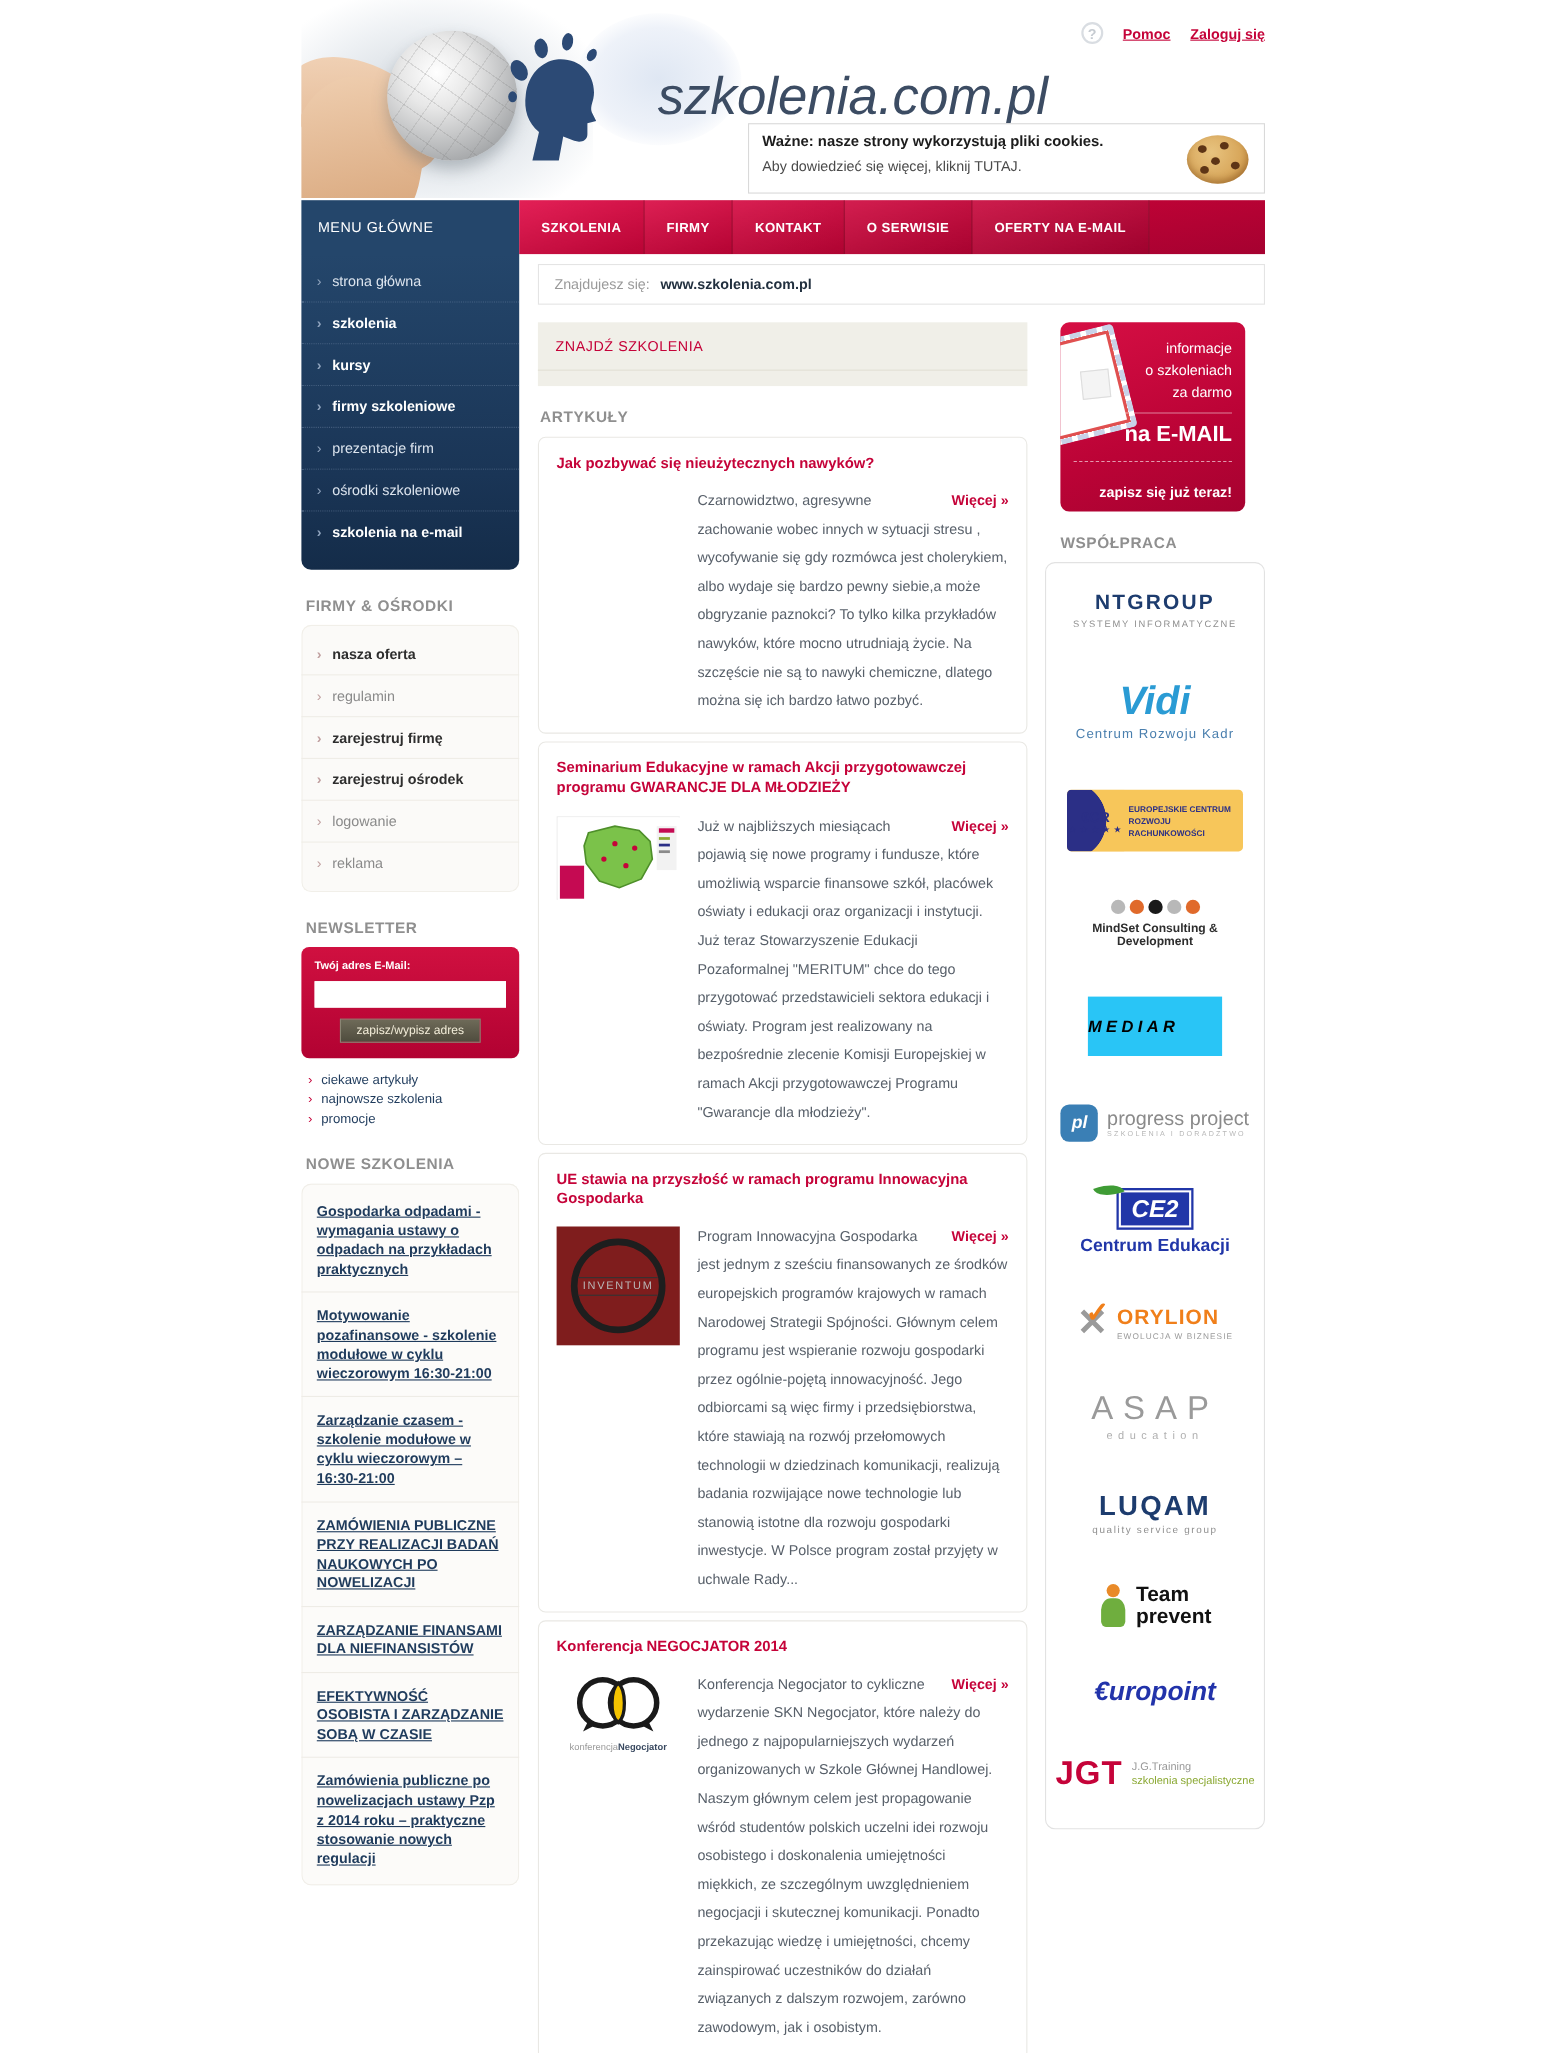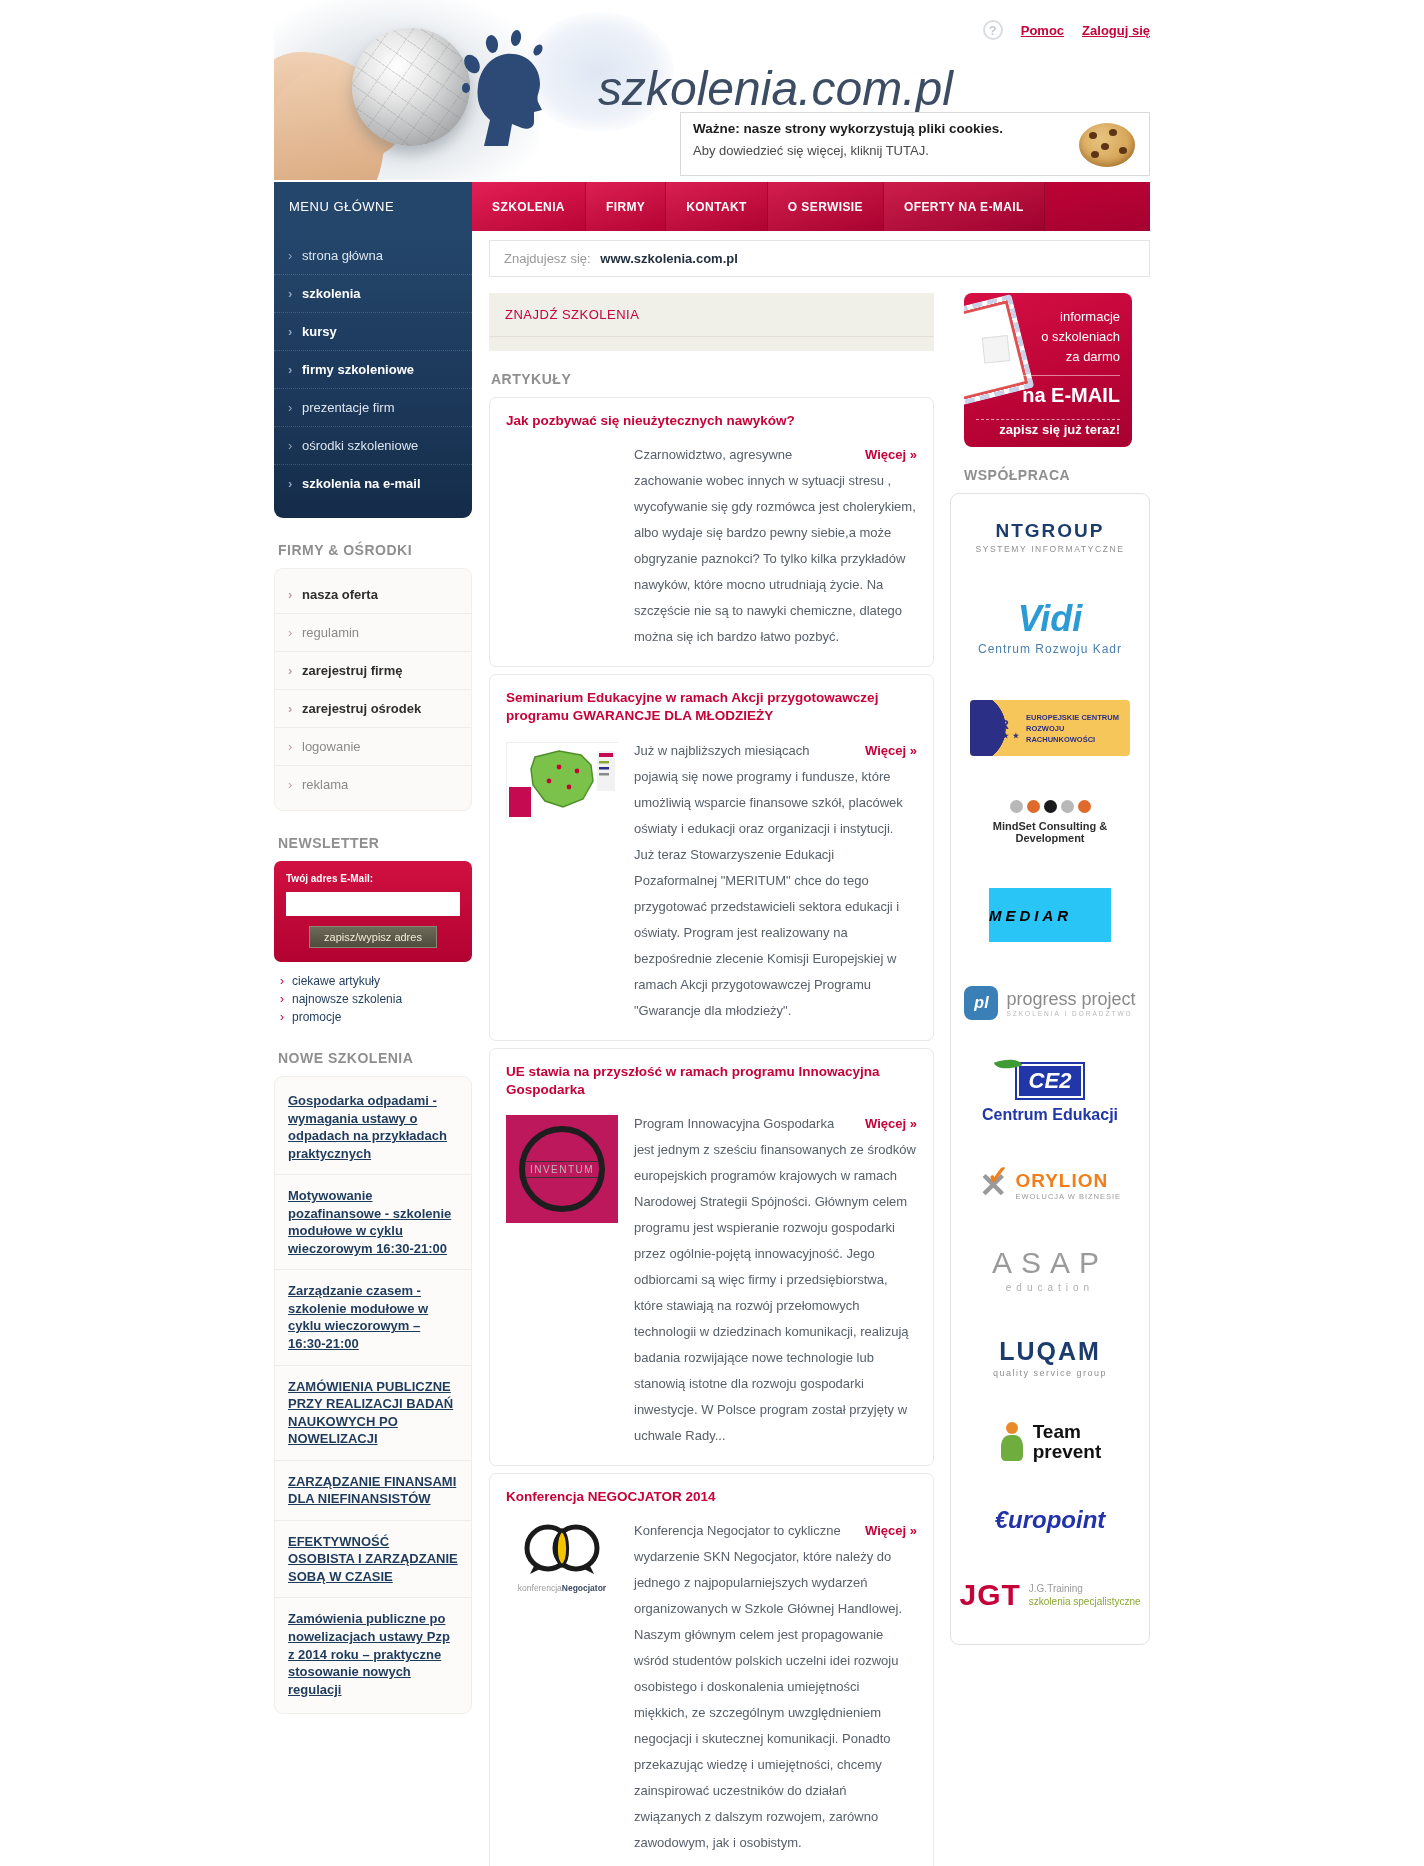--- a/index.html
+++ b/index.html
@@ -110,38 +110,38 @@
   .section-heading { color:#8f8f8f; font-size:14px; letter-spacing:.5px; margin:20px 0 10px 2px; }
   .article { border:1px solid #e9e8e4; border-radius:7px; background:#fff; padding:14px 16px 16px 16px; margin-bottom:7px; }
   .article-title { color:#c50339; font-size:13.5px; font-weight:bold; line-height:1.35; margin-bottom:12px; text-decoration:none; display:block; }
   .article-body { position:relative; }
   .thumb { position:absolute; left:0; top:4px; width:112px; }
   .article-text { margin-left:128px; line-height:2.0; color:#58606a; font-size:13px; }
   .more-link { color:#c50339; font-weight:bold; text-decoration:none; float:right; margin-left:10px; }
 
   
   .thumb-poland { height:76px; background:#fff; border:1px solid #eee; }
-  .thumb-inventum { height:108px; background:#be185d; display:flex; align-items:center; justify-content:center; position:absolute; }
+  .thumb-inventum { height:108px; background:#7f1d1d; display:flex; align-items:center; justify-content:center; position:absolute; }
   .inv-ring { position:absolute; width:86px; height:86px; border-radius:50%; border:6px solid #1e1e1e; }
   .inv-text { position:relative; color:#b9b9b9; font-size:10px; letter-spacing:1.5px; border-top:1px solid #333; border-bottom:1px solid #333; padding:2px 4px; }
   .thumb-negocjator { height:96px; text-align:center; }
   .neg-caption { font-size:8.5px; color:#9a9a9a; margin-top:2px; }
   .neg-caption b { color:#3a4a61; font-weight:bold; }
 
   
   .email-banner { width:168px; margin-left:14px; border-radius:8px; overflow:hidden; position:relative;
     background:linear-gradient(160deg,#d60f44 0%, #bb0336 60%, #a60230 100%); padding:14px 12px 10px 12px; color:#fff; }
   .envelope { position:absolute; left:-26px; top:10px; width:86px; height:96px; transform:rotate(-14deg);
     background:#fff; border:5px dashed #c9d2e8; box-shadow:0 0 0 3px #e05050 inset; border-radius:4px; }
   .stamp { position:absolute; left:40px; top:32px; width:26px; height:26px; background:#f4f4f4; border:1px solid #ddd; transform:rotate(8deg); }
   .banner-lines { text-align:right; font-size:13px; line-height:1.55; position:relative; }
   .banner-big { text-align:right; font-size:20px; font-weight:bold; border-top:1px solid rgba(255,255,255,.5);
     margin-top:8px; padding-top:8px; position:relative; }
   .banner-cta { text-align:right; font-weight:bold; font-size:13px; border-top:1px dashed rgba(255,255,255,.6);
-    margin-top:12px; padding-top:2px; position:relative; }
+    margin-top:12px; padding-top:20px; position:relative; }
 
   
   .partners-panel { border:1px solid #e2e2e2; border-radius:9px; background:#fff; padding:26px 8px; margin-top:8px; }
   .logo-block { text-align:center; margin-bottom:44px; }
   .logo-block:last-child { margin-bottom:6px; }
   .lg-ntgroup-1 { color:#1d3c6e; font-weight:bold; font-size:19px; letter-spacing:2px; }
   .lg-ntgroup-2 { color:#8f8f8f; font-size:8.5px; letter-spacing:1.6px; margin-top:2px; }
   .lg-vidi-1 { color:#2a9bd4; font-style:italic; font-weight:bold; font-size:36px; }
   .lg-vidi-2 { color:#4a7fae; font-size:12px; letter-spacing:1px; margin-top:2px; }
   .lg-ecr { display:flex; width:160px; margin:0 auto; height:56px; background:#f7c65a; border-radius:4px; overflow:hidden; text-align:left; }

